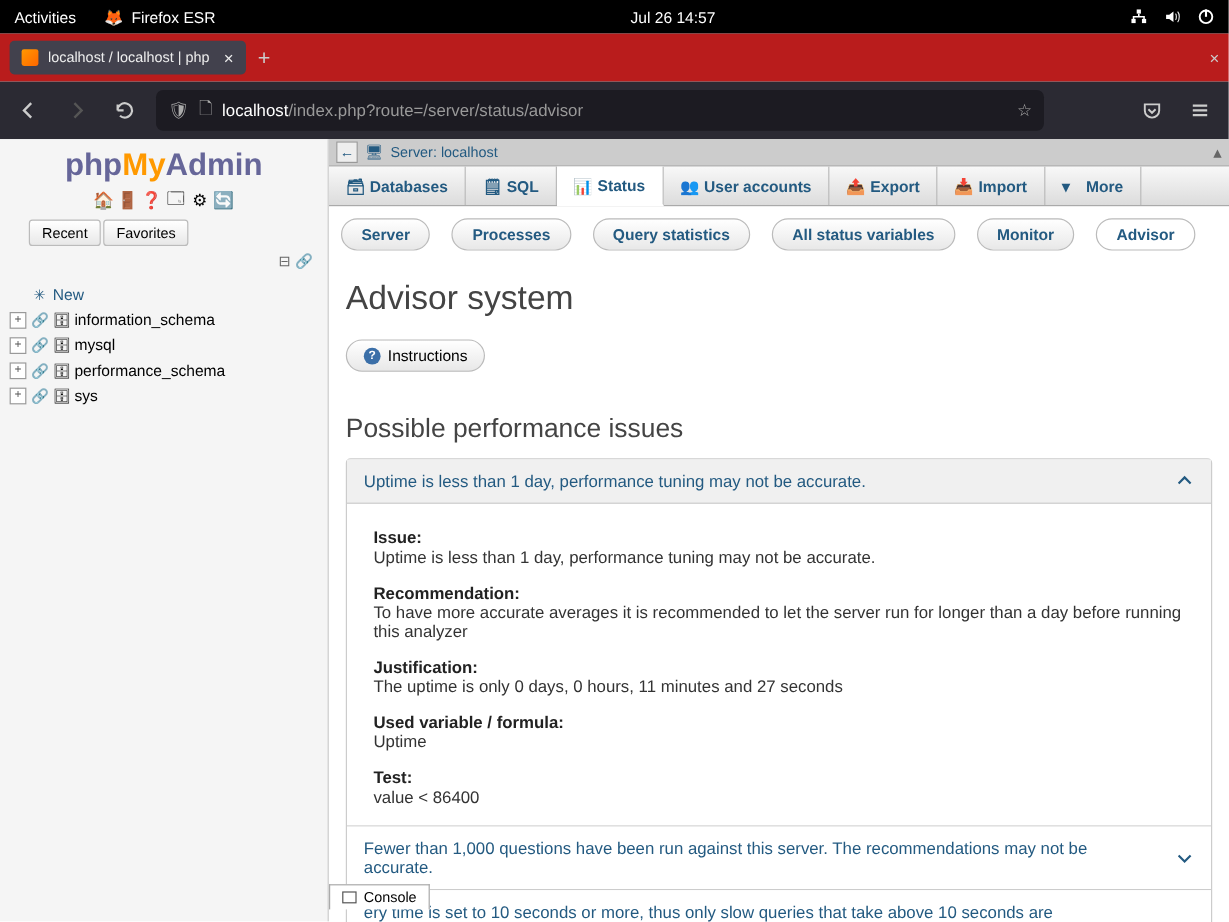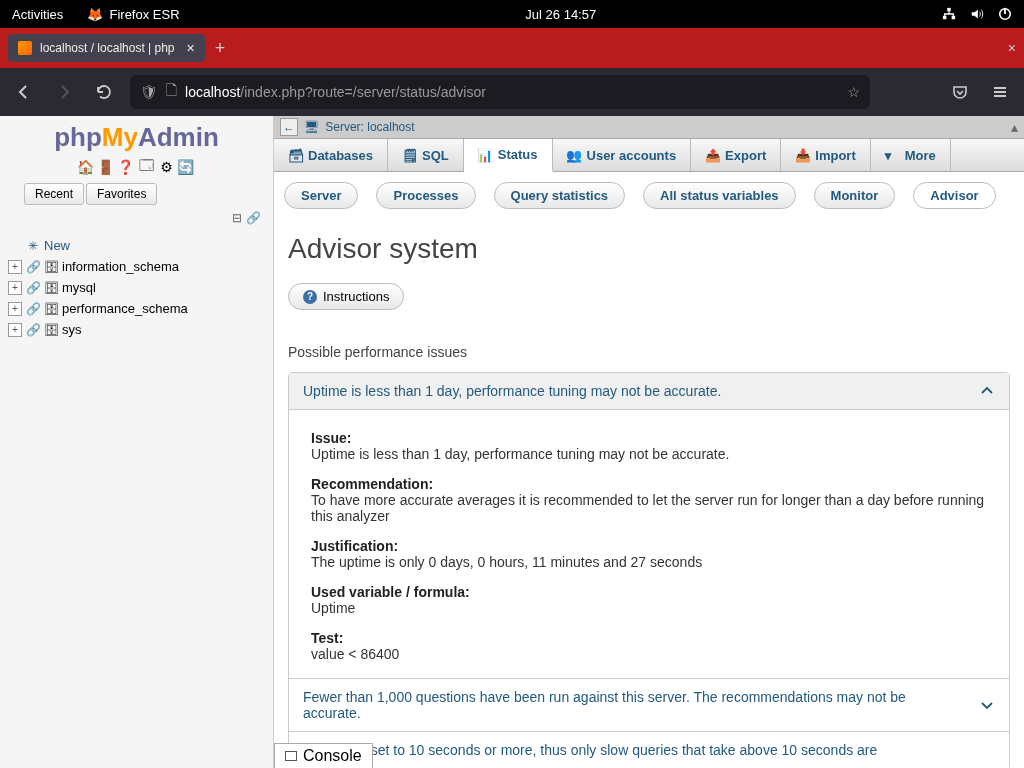--- a/index.html
+++ b/index.html
@@ -50,29 +50,29 @@
 .mtab{display:flex;align-items:center;gap:6px;padding:8px 14px;border-right:1px solid #bbb;cursor:pointer;color:#235a81;font-weight:bold}
 .mtab.active{background:#fff;border-bottom:2px solid #fff;margin-bottom:-1px}
 .mtab .icon{width:14px;height:14px;display:inline-block}
 .subtabs{display:flex;gap:18px;padding:10px 10px 6px;flex-wrap:wrap}
 .stab{background:linear-gradient(#fff,#e8e8e8);border:1px solid #bbb;border-radius:14px;padding:5px 16px;font-size:13px;font-weight:bold;color:#235a81;cursor:pointer}
 .stab.active{background:#fff}
 .page-body{padding:10px 14px}
 h2{font-size:28px;color:#444;font-weight:500;margin:8px 0 18px}
 .instr-btn{display:inline-flex;align-items:center;gap:6px;background:linear-gradient(#fff,#e8e8e8);border:1px solid #bbb;border-radius:14px;padding:5px 14px;font-size:13px;cursor:pointer;margin-bottom:24px}
 .instr-btn .info-icon{width:14px;height:14px;border-radius:50%;background:#3b6fa8;color:#fff;font-size:10px;display:flex;align-items:center;justify-content:center;font-weight:bold}
-h3{font-size:14px;color:#444;font-weight:500;margin:10px 0 12px}
+h3{font-size:22px;color:#444;font-weight:500;margin:10px 0 12px}
 .accordion{border:1px solid #ccc;border-radius:4px}
 .acc-head{display:flex;align-items:center;padding:10px 14px;cursor:pointer;background:#f0f0f0;border-bottom:1px solid #ccc;color:#235a81;font-size:14px}
 .acc-head .chev{margin-left:auto;color:#235a81}
 .acc-body{padding:16px 22px;font-size:14px;color:#333;border-bottom:1px solid #ccc}
 .acc-body p{margin:4px 0 14px}
 .acc-body strong{color:#222}
 .acc-head.collapsed{background:#fff;border-bottom:1px solid #ccc}
-.console-tab{position:absolute;bottom:0;left:0;background:#fff;border:1px solid #aaa;border-bottom:none;padding:3px 10px;font-size:16px;display:flex;align-items:center;gap:6px;cursor:pointer}
+.console-tab{position:absolute;bottom:10px;left:0;background:#fff;border:1px solid #aaa;border-bottom:none;padding:3px 10px;font-size:12px;display:flex;align-items:center;gap:6px;cursor:pointer}
 .console-tab .cicon{width:12px;height:10px;border:1px solid #555}
 svg{display:block}
 </style>
 </head>
 <body>
 
 <div class="topbar">
   <div class="left">
     <span>Activities</span>
     <span style="display:flex;align-items:center;gap:6px">

